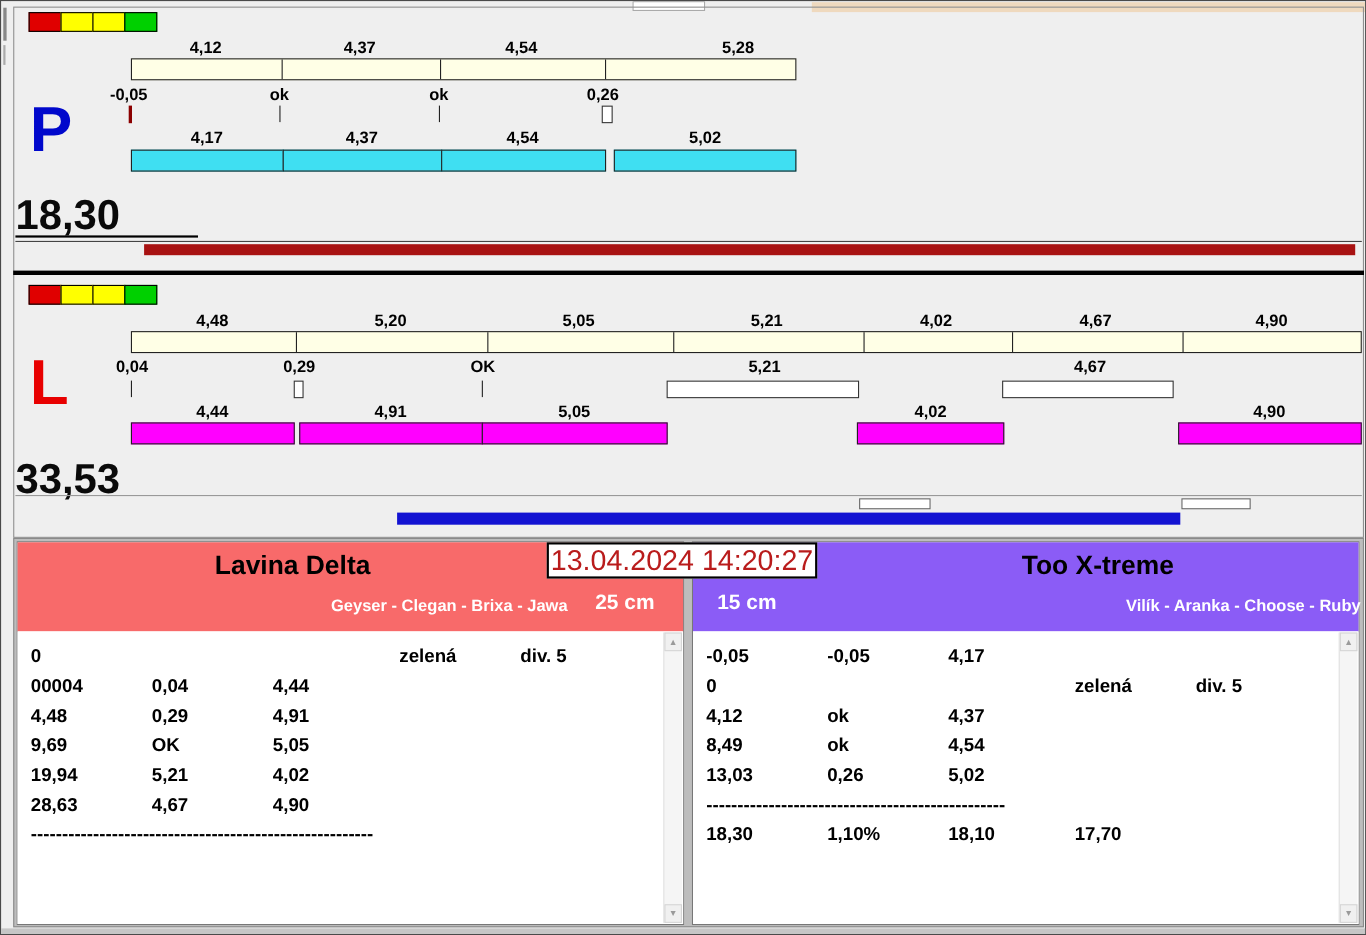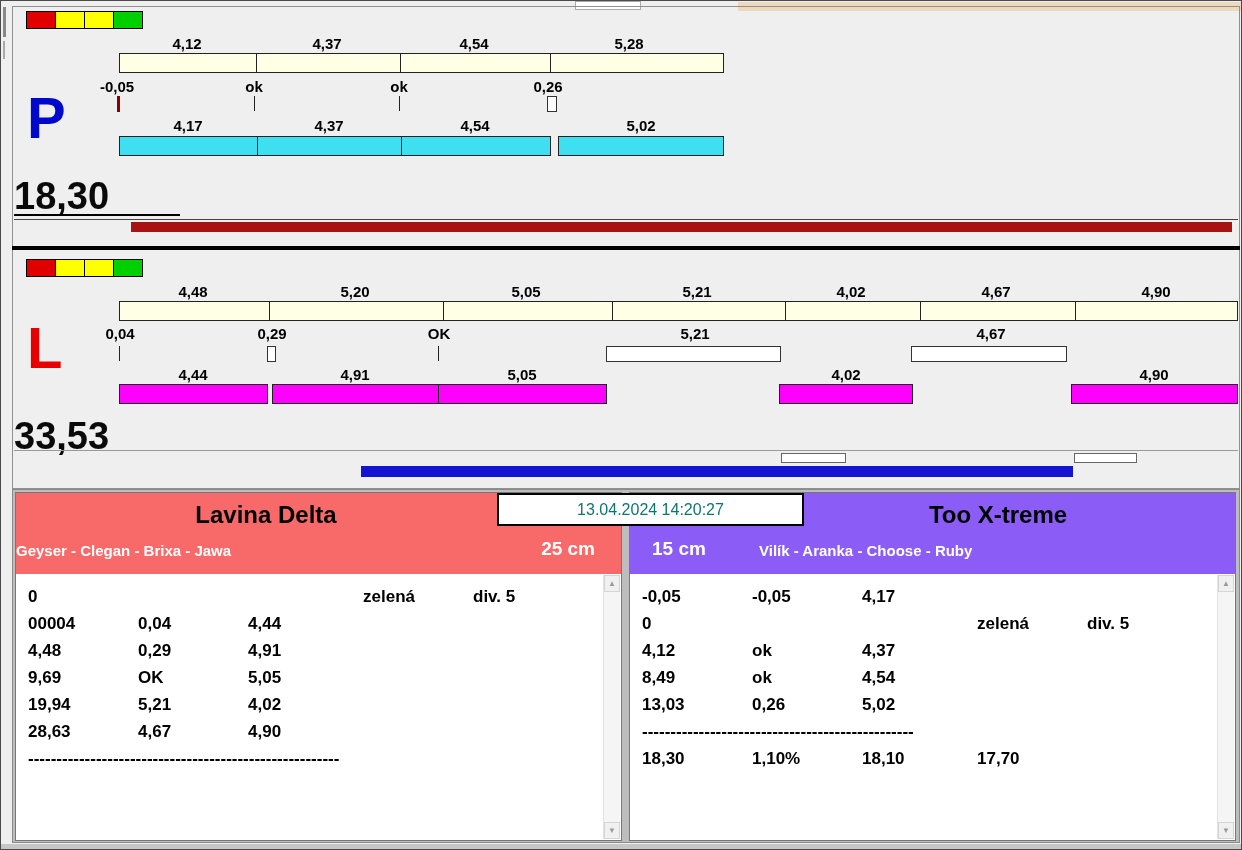--- a/index.html
+++ b/index.html
@@ -55,44 +55,44 @@
   .panel-left  { left:14px; }
   .panel-right { left:628px; }
   .hdr { position:relative; width:100%; height:81px; }
   .hdr-red  { background:#f86a6a; }
   .hdr-blue { background:#8b5cf6; }
   .team-name { position:absolute; top:8px; font-weight:bold; font-size:24px; color:#000;
                text-align:center; }
   .team-name-left  { left:0; width:500px;text-align:center; }
   .team-name-right { left:129px; width:478px; }
   .lineup { position:absolute; top:49px; font-weight:bold; font-size:15px; color:#fff;
-            text-align:left; white-space:nowrap; }
+            text-align:right; white-space:nowrap;padding-left:32px; }
   .lineup-left  { left:0; width:500px; }
   .lineup-right { left:129px; width:478px; }
   .height-label { position:absolute; top:45px; font-weight:bold; font-size:19px; color:#fff; }
   .height-left  { right:26px; }
   .height-right { left:22px; }
 
   .panel-body { position:absolute; left:0; top:81px; width:100%; height:266px; background:#fff;
                 padding-top:9px; overflow:hidden; }
   .row { height:27px; line-height:27px; padding-left:12px; white-space:nowrap;
          font-weight:bold; font-size:17px; color:#000; }
   .c { display:inline-block; vertical-align:top; white-space:pre; }
   .c0 { width:110px; } .c1 { width:110px; } .c2 { width:115px; } .c3 { width:110px; }
 
   .sb { position:absolute; right:1px; top:82px; bottom:1px; width:17px; background:#f5f5f5;
         border-left:1px solid #e2e2e2; }
   .sb-btn { position:absolute; left:0; width:16px; height:17px; background:#f0f0f0;
             border:1px solid #d5d5d5; color:#9a9a9a; font-size:8px; line-height:15px;
             text-align:center; }
   .sb-up { top:0; } .sb-down { bottom:0; }
 
-  .timestamp-box { position:absolute; left:496px; top:492px; width:307px; height:33px;
+  .timestamp-box { position:absolute; left:496px; top:492px; width:246px; height:33px;
                    background:#fff; border:2px solid #000; z-index:5; text-align:center;
-                   font-size:16px; line-height:29px; color:#0f766e; }
+                   font-size:26px; line-height:29px; color:#b91c1c; }
 </style>
 </head>
 <body>
 
 <div class="screen">
 
   <div class="beige-strip"></div>
   <div class="top-frag"></div>
   <div class="edge-mark1"></div>
   <div class="edge-mark2"></div>
@@ -105,21 +105,21 @@
     <div class="traffic" style="left:25px;top:10px;">
       <span class="tl" style="background:#e00000;"></span>
       <span class="tl" style="background:#ffff00;"></span>
       <span class="tl" style="background:#ffff00;"></span>
       <span class="tl" style="background:#00d000;"></span>
     </div>
 
     <span class="num" style="left:186px;top:34px;">4,12</span>
     <span class="num" style="left:326px;top:34px;">4,37</span>
     <span class="num" style="left:473px;top:34px;">4,54</span>
-    <span class="num" style="left:628px;top:34px;">5,28</span>
+    <span class="num" style="left:670px;top:34px;">5,28</span>
 
     <div class="bar cream" style="left:118px;top:52px;width:605px;height:20px;">
       <i class="vdiv" style="left:136px;"></i>
       <i class="vdiv" style="left:280px;"></i>
       <i class="vdiv" style="left:430px;"></i>
     </div>
 
     <span class="num" style="left:116px;top:77px;">-0,05</span>
     <span class="num" style="left:253px;top:77px;">ok</span>
     <span class="num" style="left:398px;top:77px;">ok</span>

